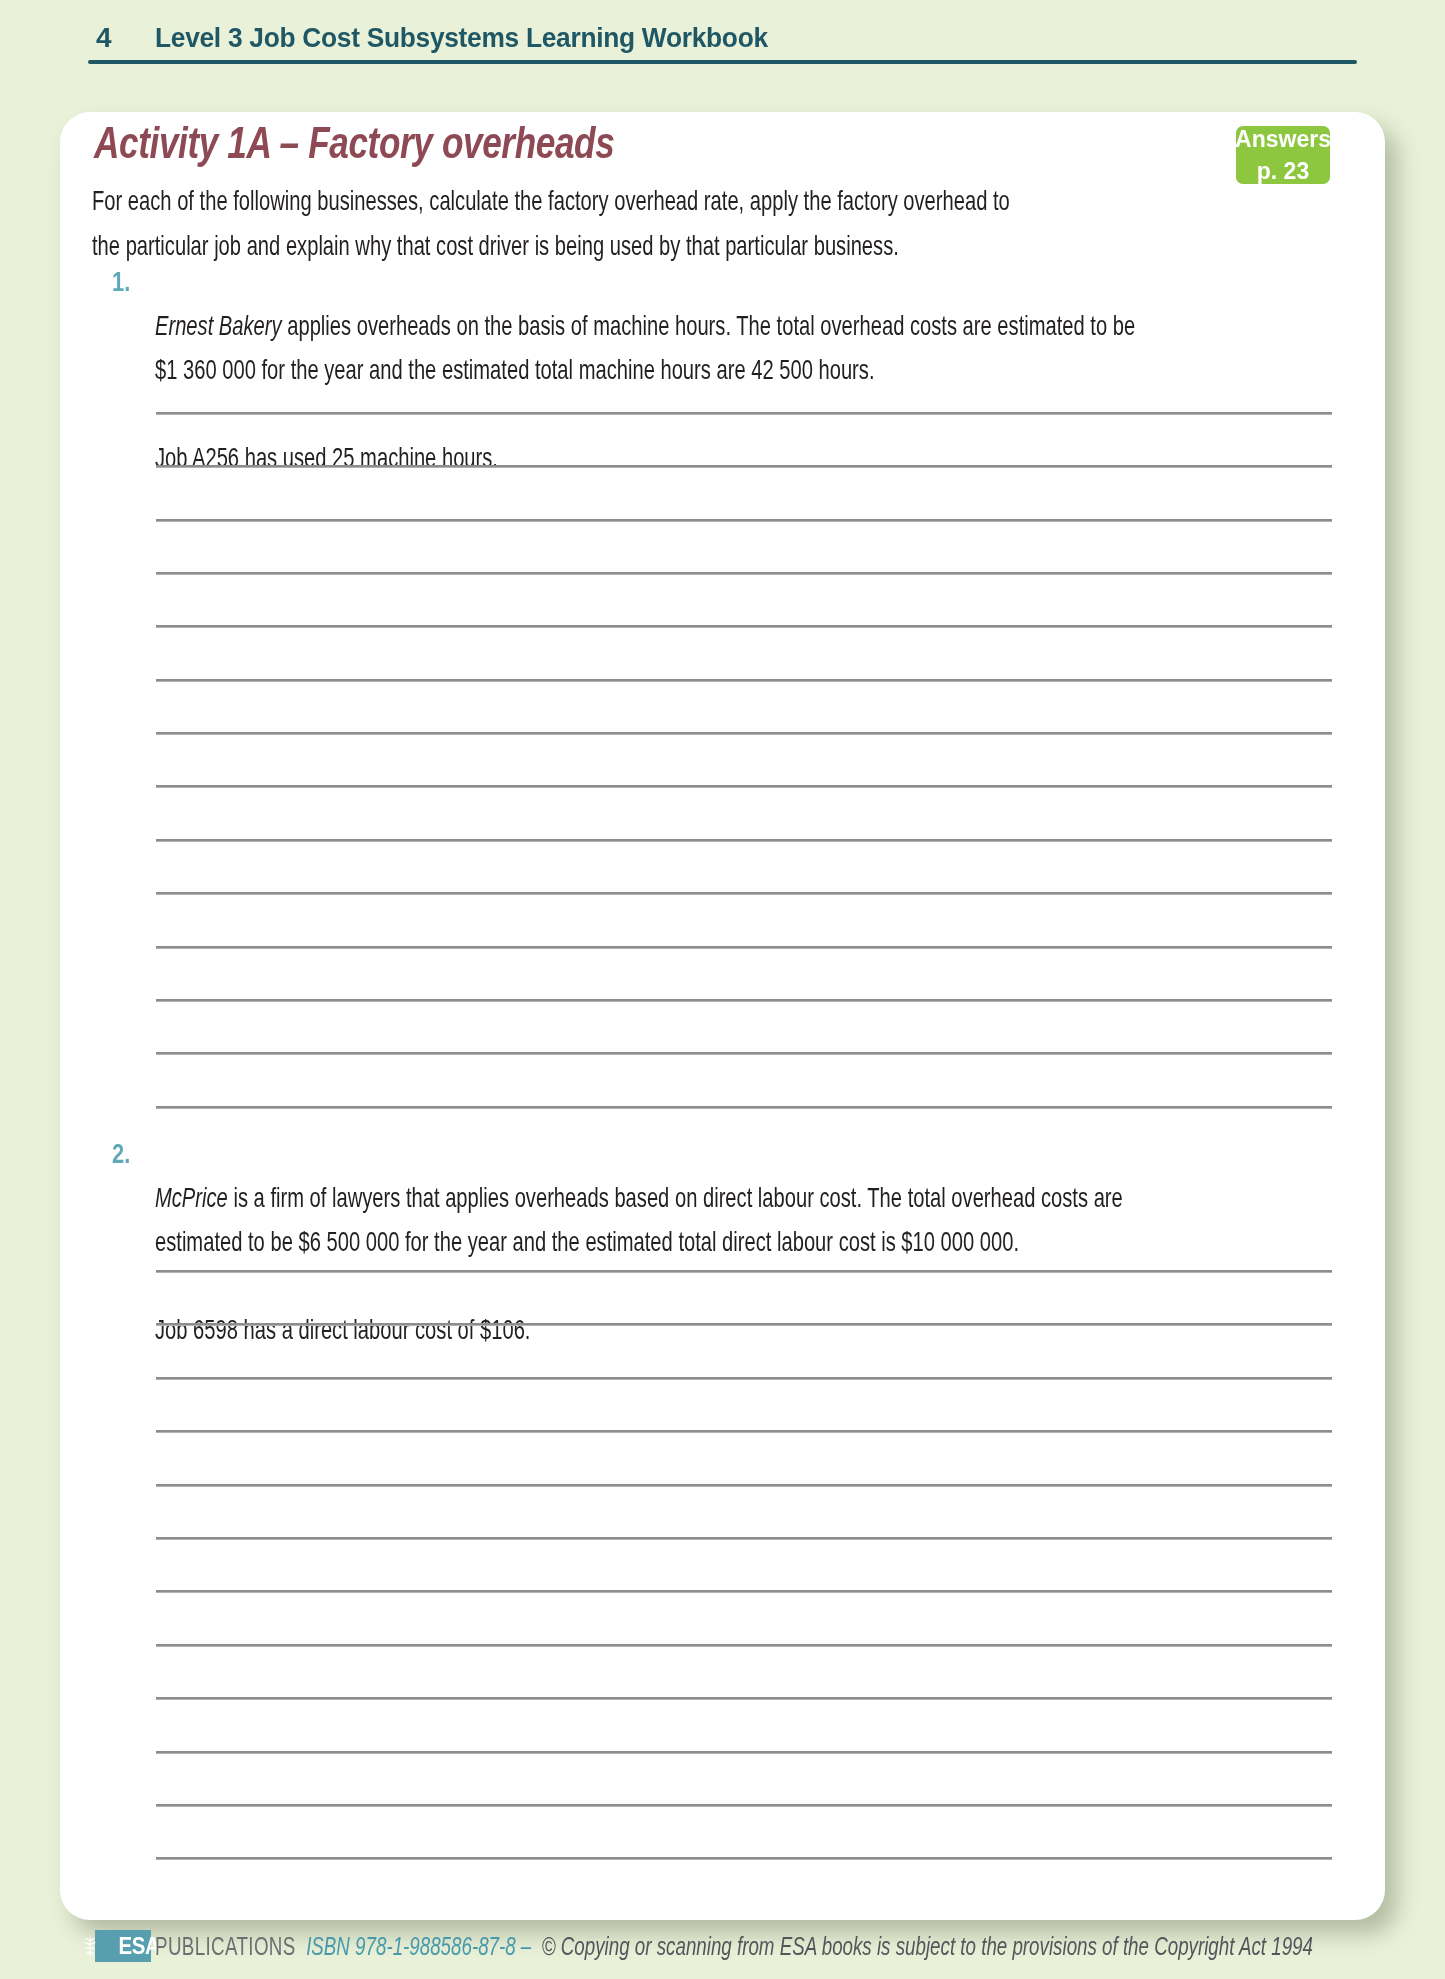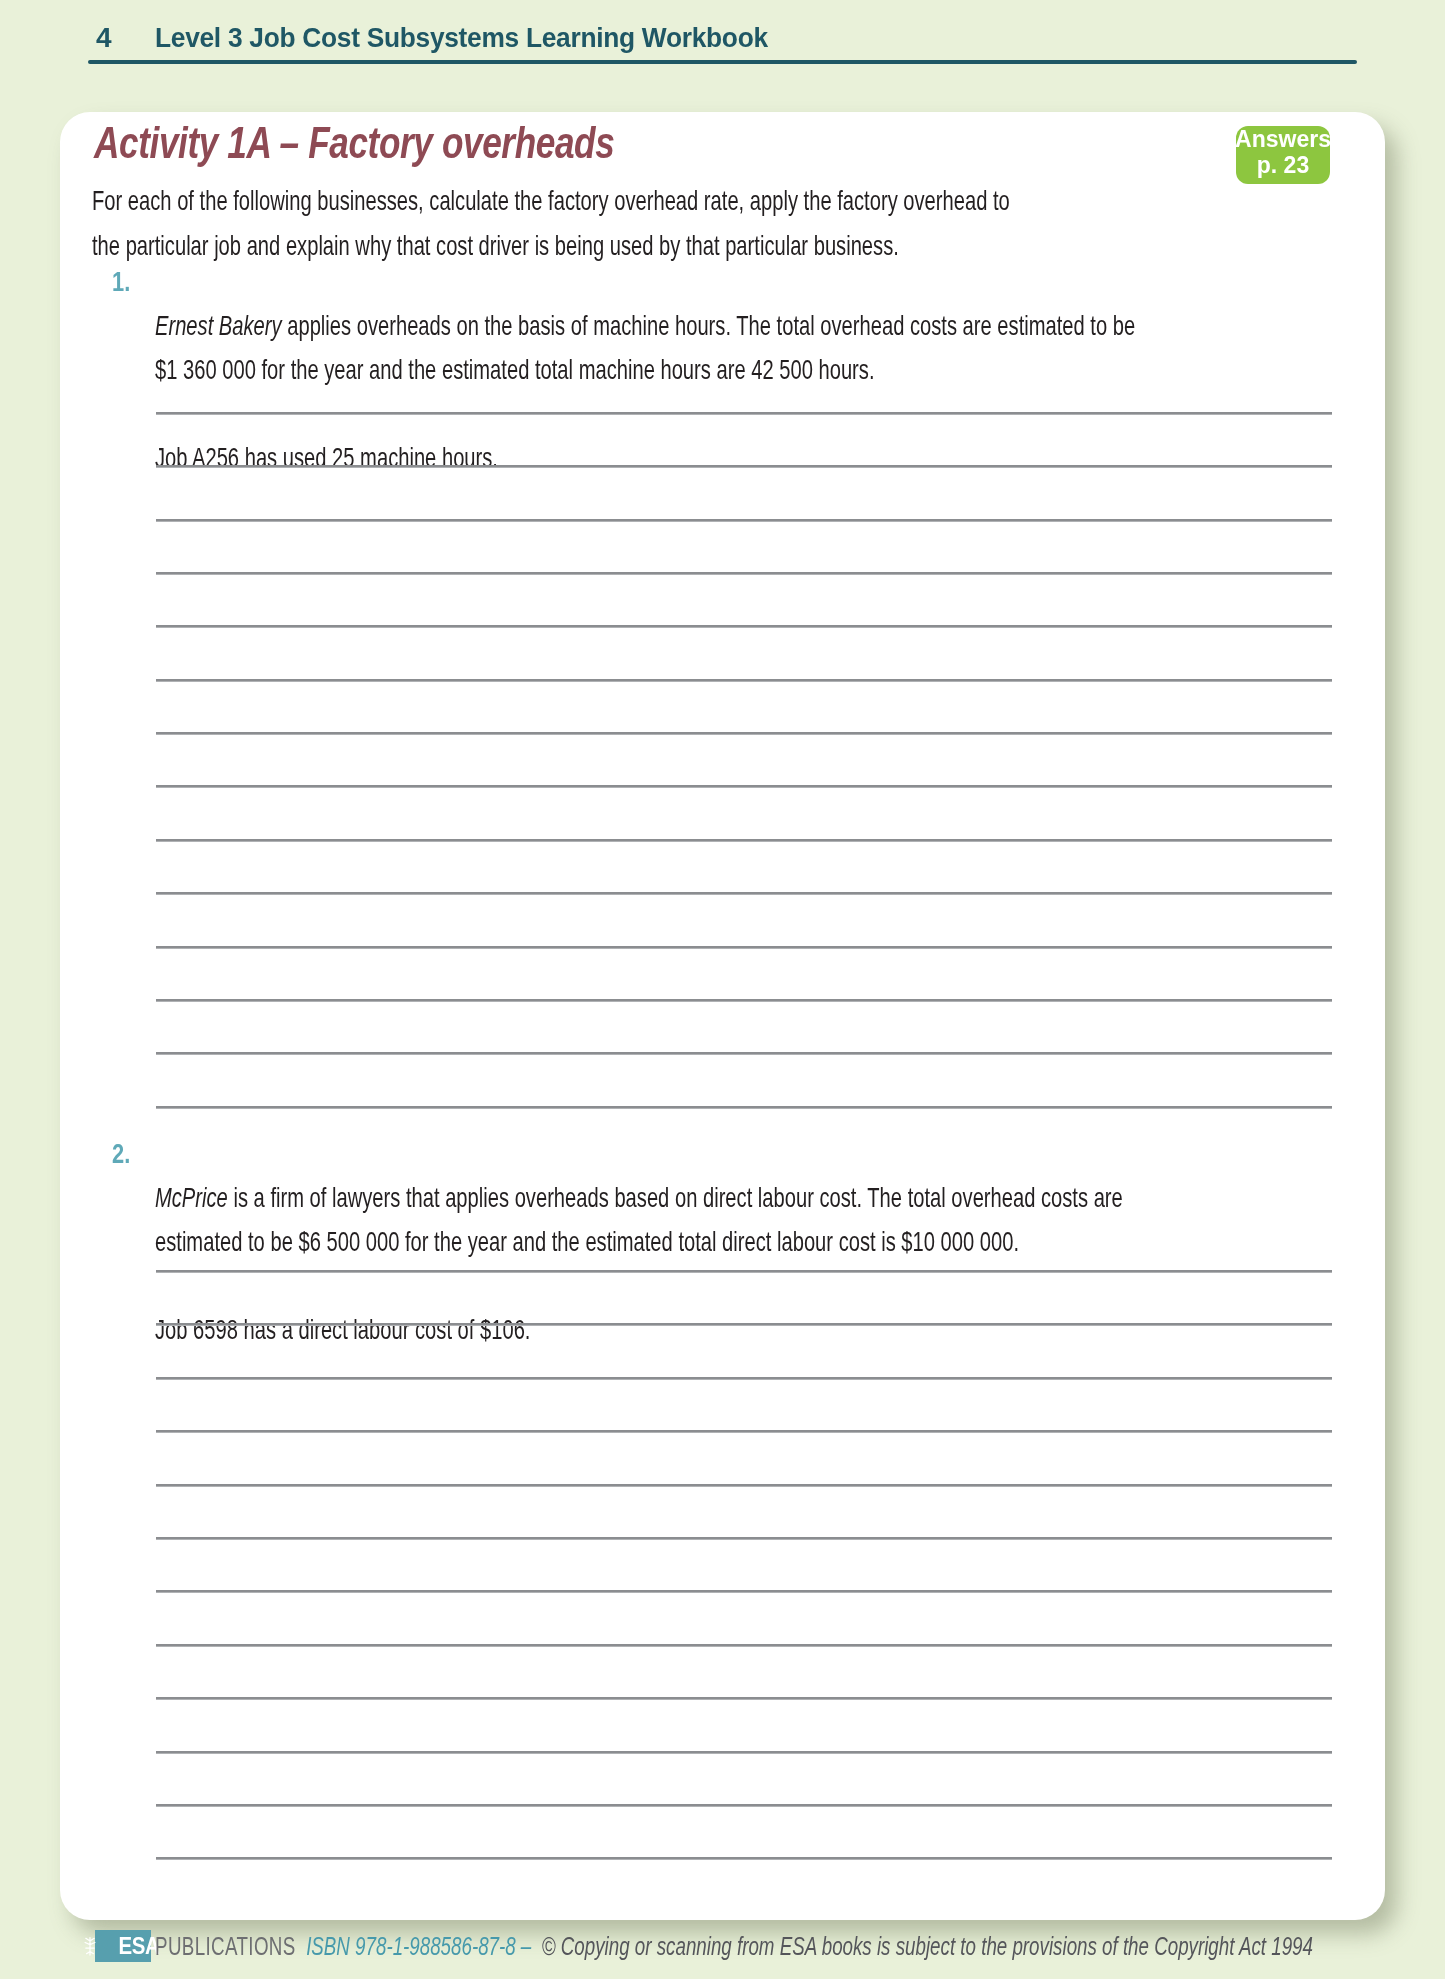--- a/index.html
+++ b/index.html
@@ -46,22 +46,22 @@
   }
   .activity-title {
     position:absolute; left:34px; top:6px;
     font-size:44px; font-weight:bold; font-style:italic;
     color:var(--maroon); white-space:nowrap;
     transform:scaleX(0.80); transform-origin:0 0;
     letter-spacing:-0.5px;
   }
   .answers-badge {
     position:absolute; left:1176px; top:14px; width:94px; height:58px;
-    background:var(--badge-green); border-radius:12px;
-    display:flex; flex-direction:column; justify-content:flex-start; align-items:center;
+    background:var(--badge-green); border-radius:7px;
+    display:flex; flex-direction:column; justify-content:space-between; align-items:center;
     color:#ffffff; font-weight:bold; font-size:23px; line-height:26px;
   }
   .txt {
     position:absolute;
     font-size:28px; line-height:45px;
     width:1700px;
     white-space:pre-line;
     transform:scaleX(0.72); transform-origin:0 0;
     color:var(--ink);
   }

